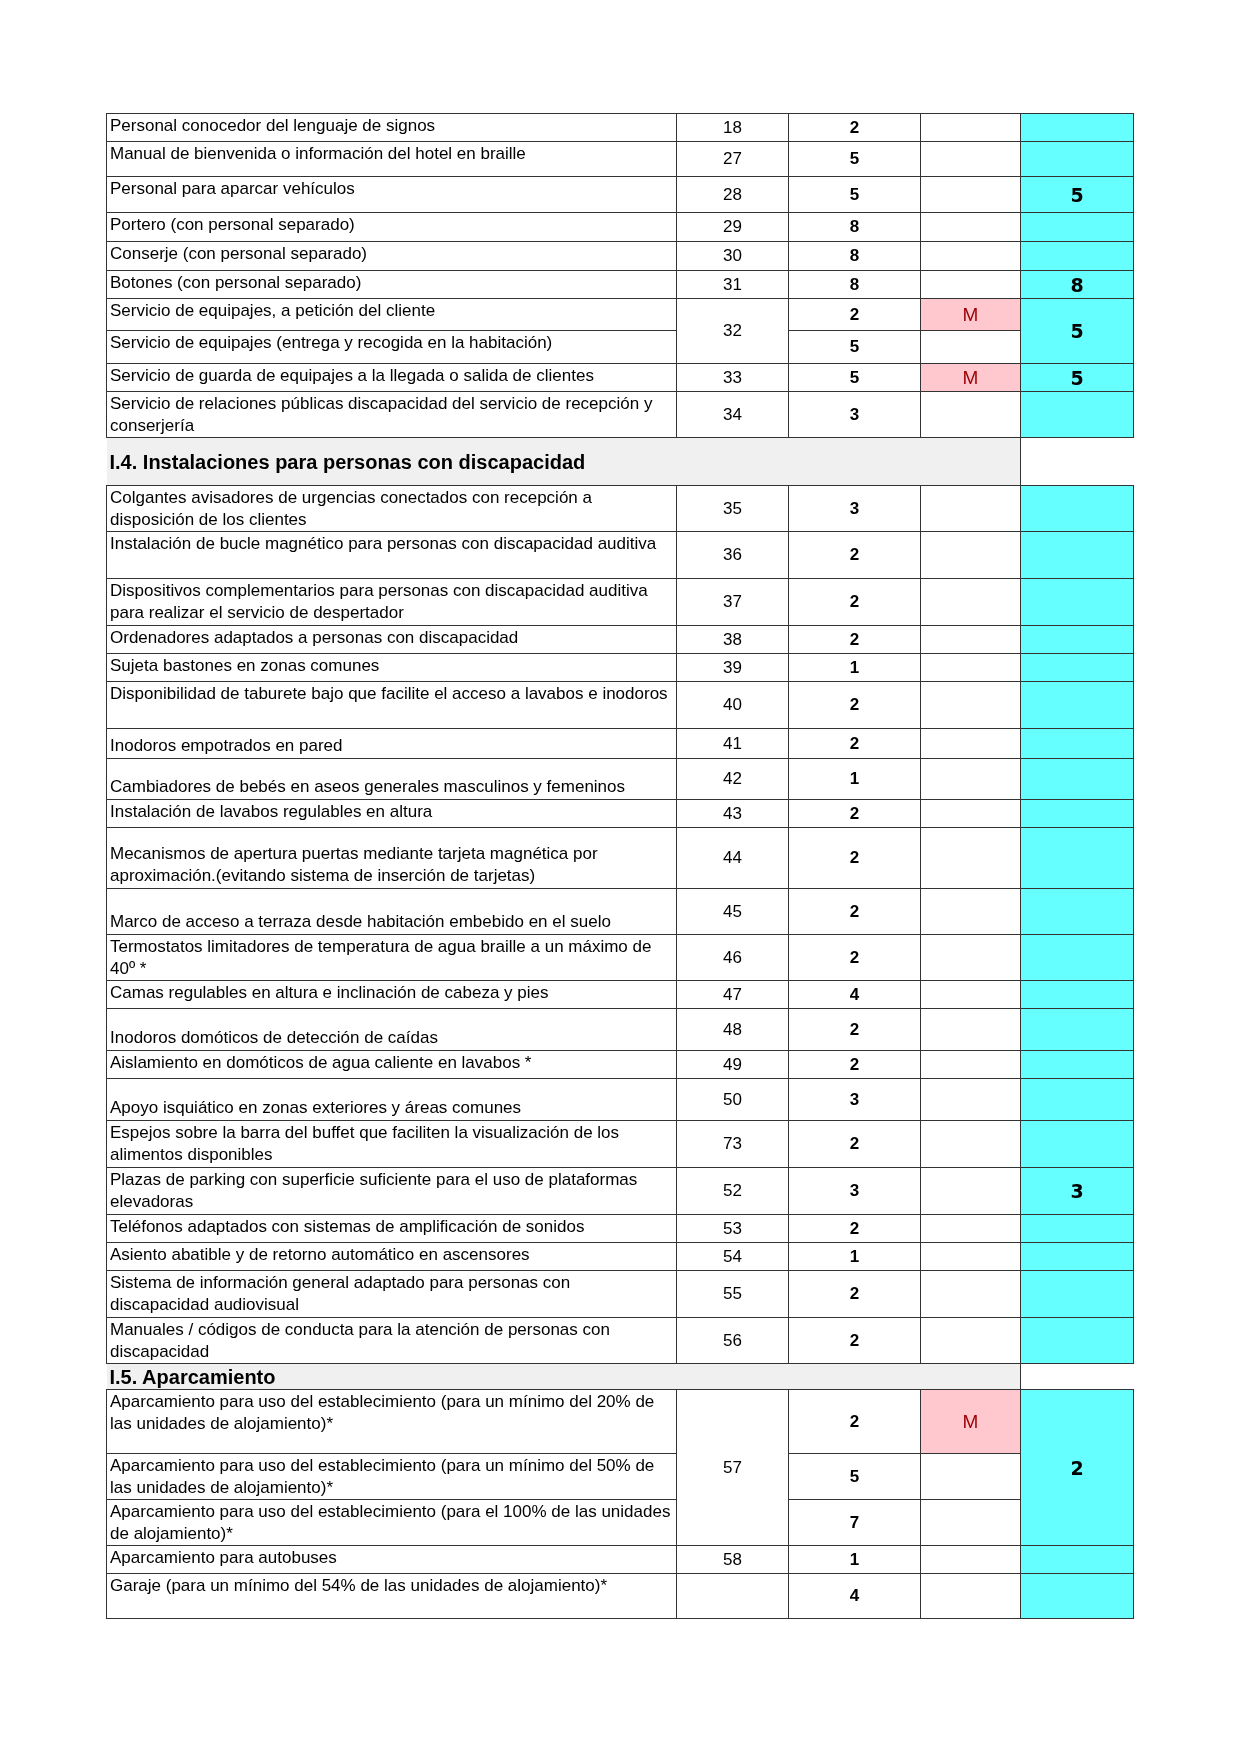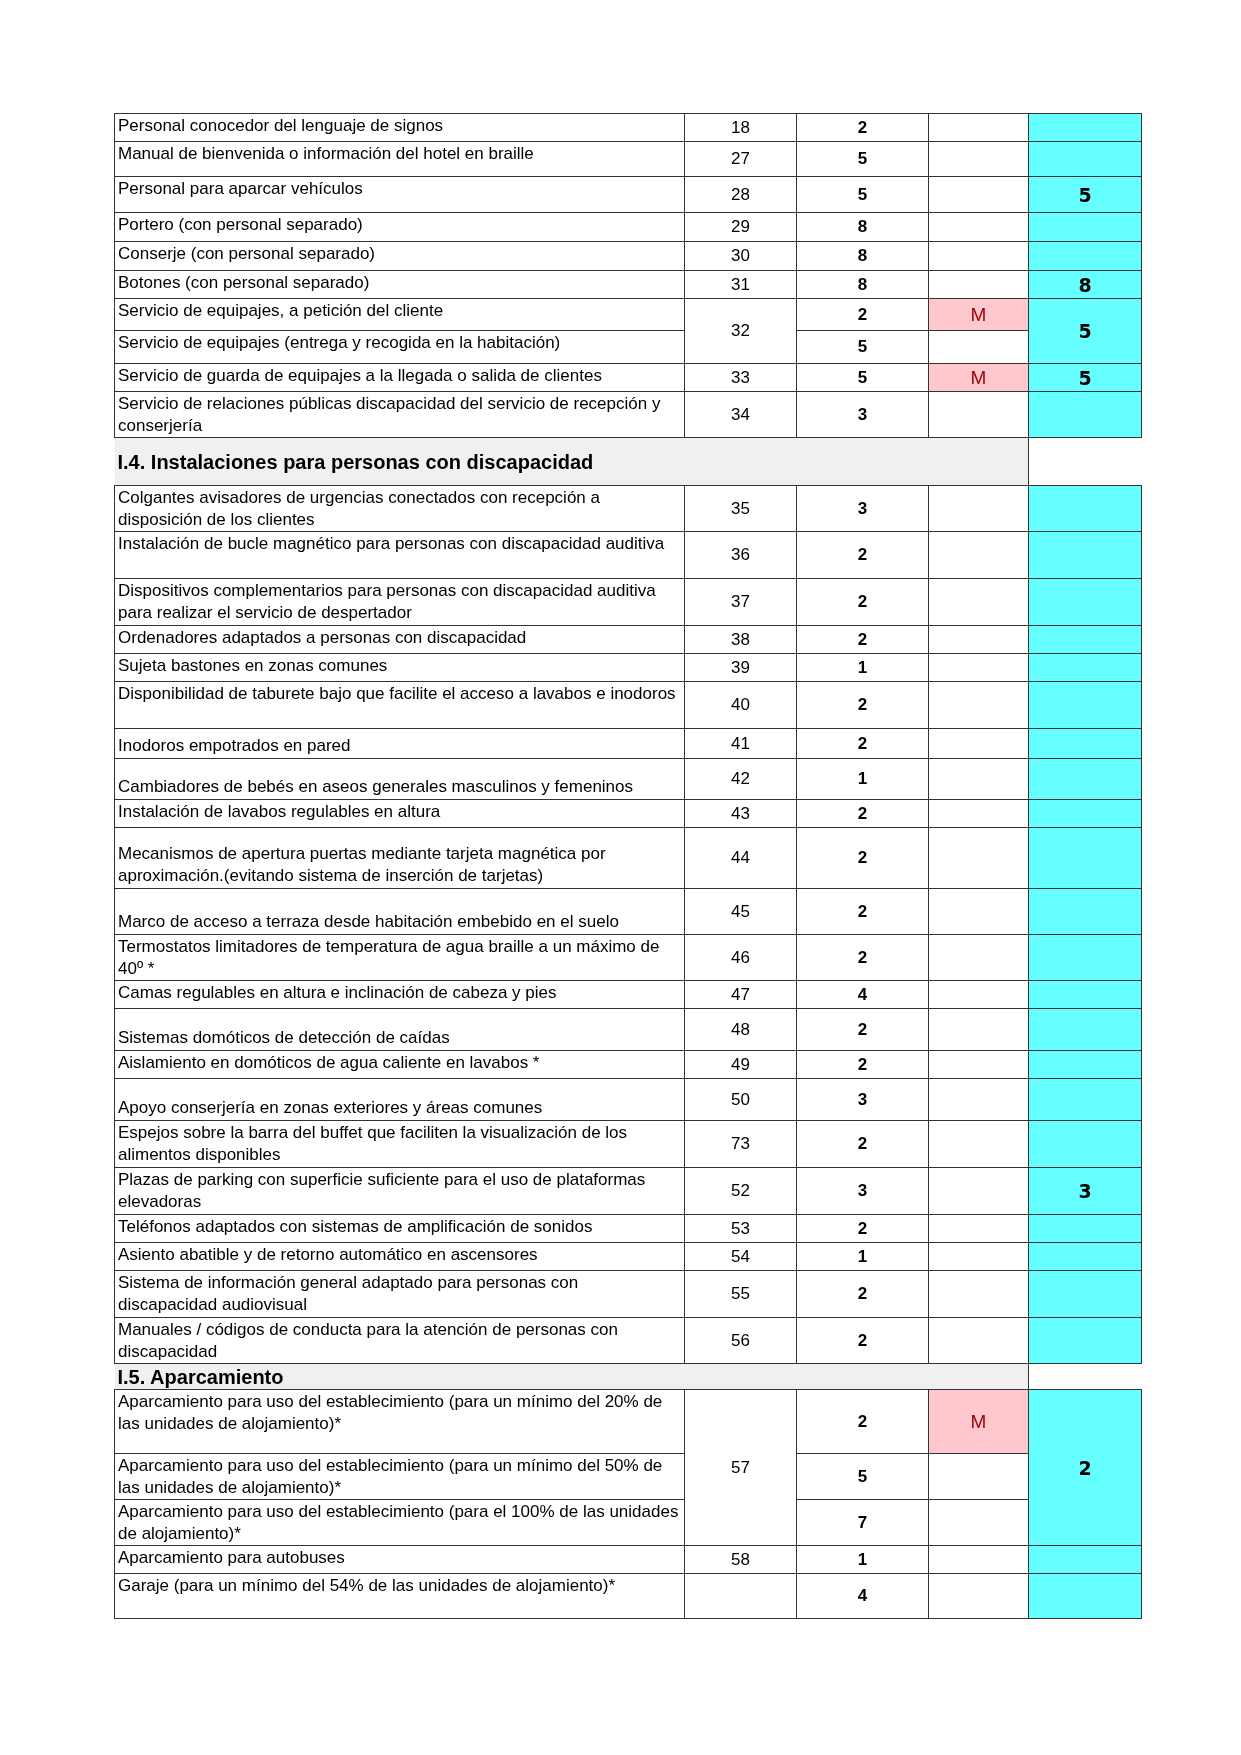--- a/index.html
+++ b/index.html
@@ -3,21 +3,20 @@
 <meta charset="utf-8">
 <style>
   html, body { margin: 0; padding: 0; background: #ffffff; }
   body { width: 1241px; height: 1755px; position: relative; font-family: "Liberation Sans", sans-serif; color: #000; }
   table.sheet {
     position: absolute; left: 106px; top: 113px;
     width: 1027px;
     border-collapse: collapse;
     table-layout: fixed;
     font-size: 17px;
-    margin-left: 8px;
   }
   table.sheet col.c-desc { width: 570px; }
   table.sheet col.c-num { width: 112px; }
   table.sheet col.c-pts { width: 132px; }
   table.sheet col.c-m { width: 100px; }
   table.sheet col.c-cy { width: 113px; }
   td { border: 1.5px solid #333; padding: 0 3px; vertical-align: middle; line-height: 22px; }
   td.desc { text-align: left; vertical-align: top; padding-top: 1px; }
   td.desc.bottom { vertical-align: bottom; padding-bottom: 1px; }
   td.num { text-align: center; }
@@ -199,35 +198,35 @@
       <td class="cy"></td>
     </tr>
     <tr style="height:28px">
       <td class="desc">Camas regulables en altura e inclinación de cabeza y pies</td>
       <td class="num">47</td>
       <td class="pts">4</td>
       <td class="m"></td>
       <td class="cy"></td>
     </tr>
     <tr style="height:42px">
-      <td class="desc bottom">Sistemas domóticos de detección de caídas</td>
+      <td class="desc bottom">Inodoros domóticos de detección de caídas</td>
       <td class="num">48</td>
       <td class="pts">2</td>
       <td class="m"></td>
       <td class="cy"></td>
     </tr>
     <tr style="height:28px">
       <td class="desc">Aislamiento en domóticos de agua caliente  en lavabos *</td>
       <td class="num">49</td>
       <td class="pts">2</td>
       <td class="m"></td>
       <td class="cy"></td>
     </tr>
     <tr style="height:42px">
-      <td class="desc bottom">Apoyo conserjería en zonas exteriores y áreas comunes</td>
+      <td class="desc bottom">Apoyo isquiático en zonas exteriores y áreas comunes</td>
       <td class="num">50</td>
       <td class="pts">3</td>
       <td class="m"></td>
       <td class="cy"></td>
     </tr>
     <tr style="height:47px">
       <td class="desc">Espejos sobre la barra del buffet que  faciliten la  visualización de los alimentos disponibles</td>
       <td class="num">73</td>
       <td class="pts">2</td>
       <td class="m"></td>

